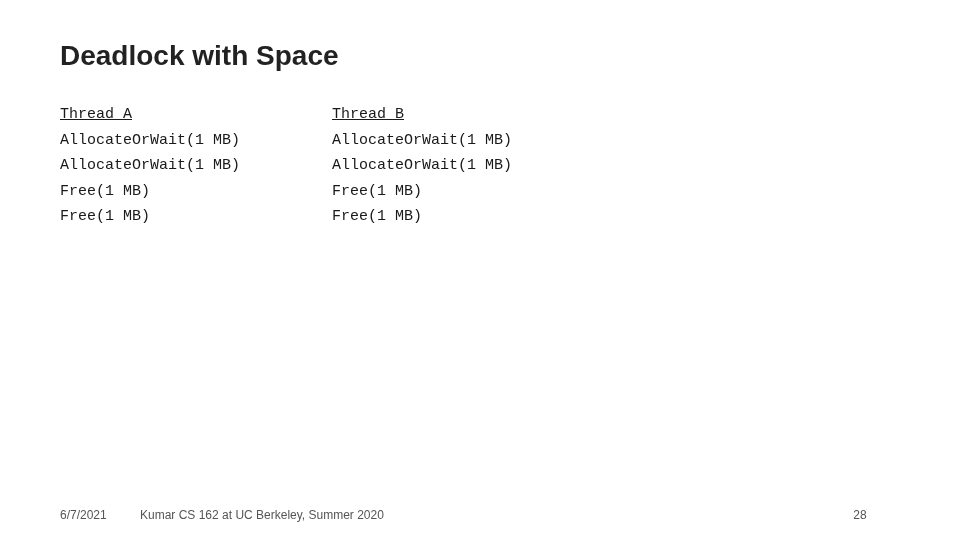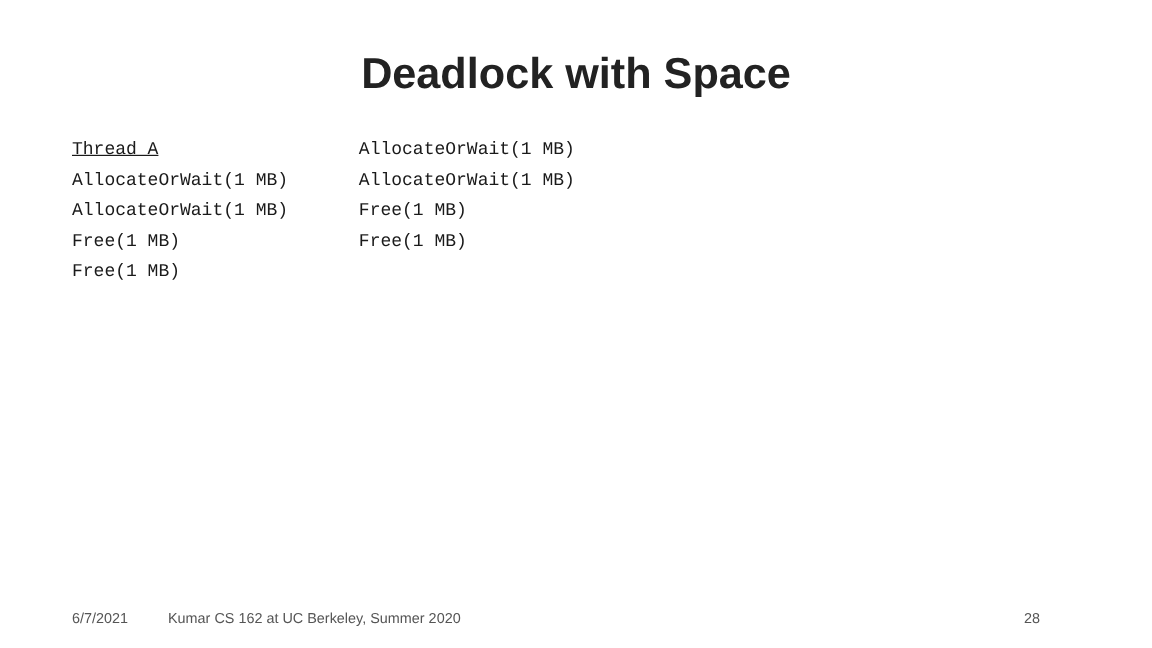--- a/index.html
+++ b/index.html
@@ -18,31 +18,30 @@
     }
 
     .slide {
       width: 960px;
       height: 540px;
       padding: 40px 60px 30px 60px;
       position: relative;
     }
 
     .title {
-      font-size: 36px;
+      font-size: 28px;
       font-weight: bold;
       color: #222222;
       margin-bottom: 30px;
-      text-align: center;
     }
 
     .code-section {
       display: flex;
       flex-direction: row;
-      gap: 59px;
+      gap: 92px;
       margin-bottom: 30px;
     }
 
     .code-column {
       font-family: 'Courier New', Courier, monospace;
       font-size: 15px;
       color: #1a1a1a;
       line-height: 1.7;
     }
 
@@ -96,20 +95,21 @@
 
     <div class="code-column">
       <div class="thread-label">Thread A</div>
       <div>AllocateOrWait(1 MB)</div>
       <div>AllocateOrWait(1 MB)</div>
       <div>Free(1 MB)</div>
       <div>Free(1 MB)</div>
     </div>
 
     <div class="code-column">
+      <div class="thread-label">Thread B</div>
       <div>AllocateOrWait(1 MB)</div>
       <div>AllocateOrWait(1 MB)</div>
       <div>Free(1 MB)</div>
       <div>Free(1 MB)</div>
     </div>
 
   </div>
 
 
   <div class="footer">

